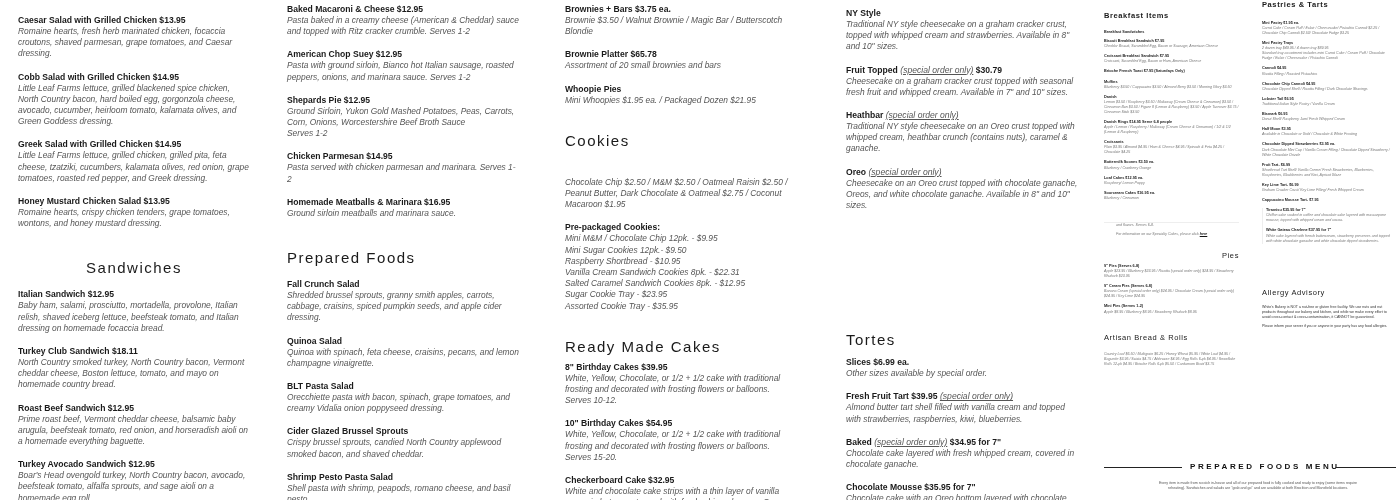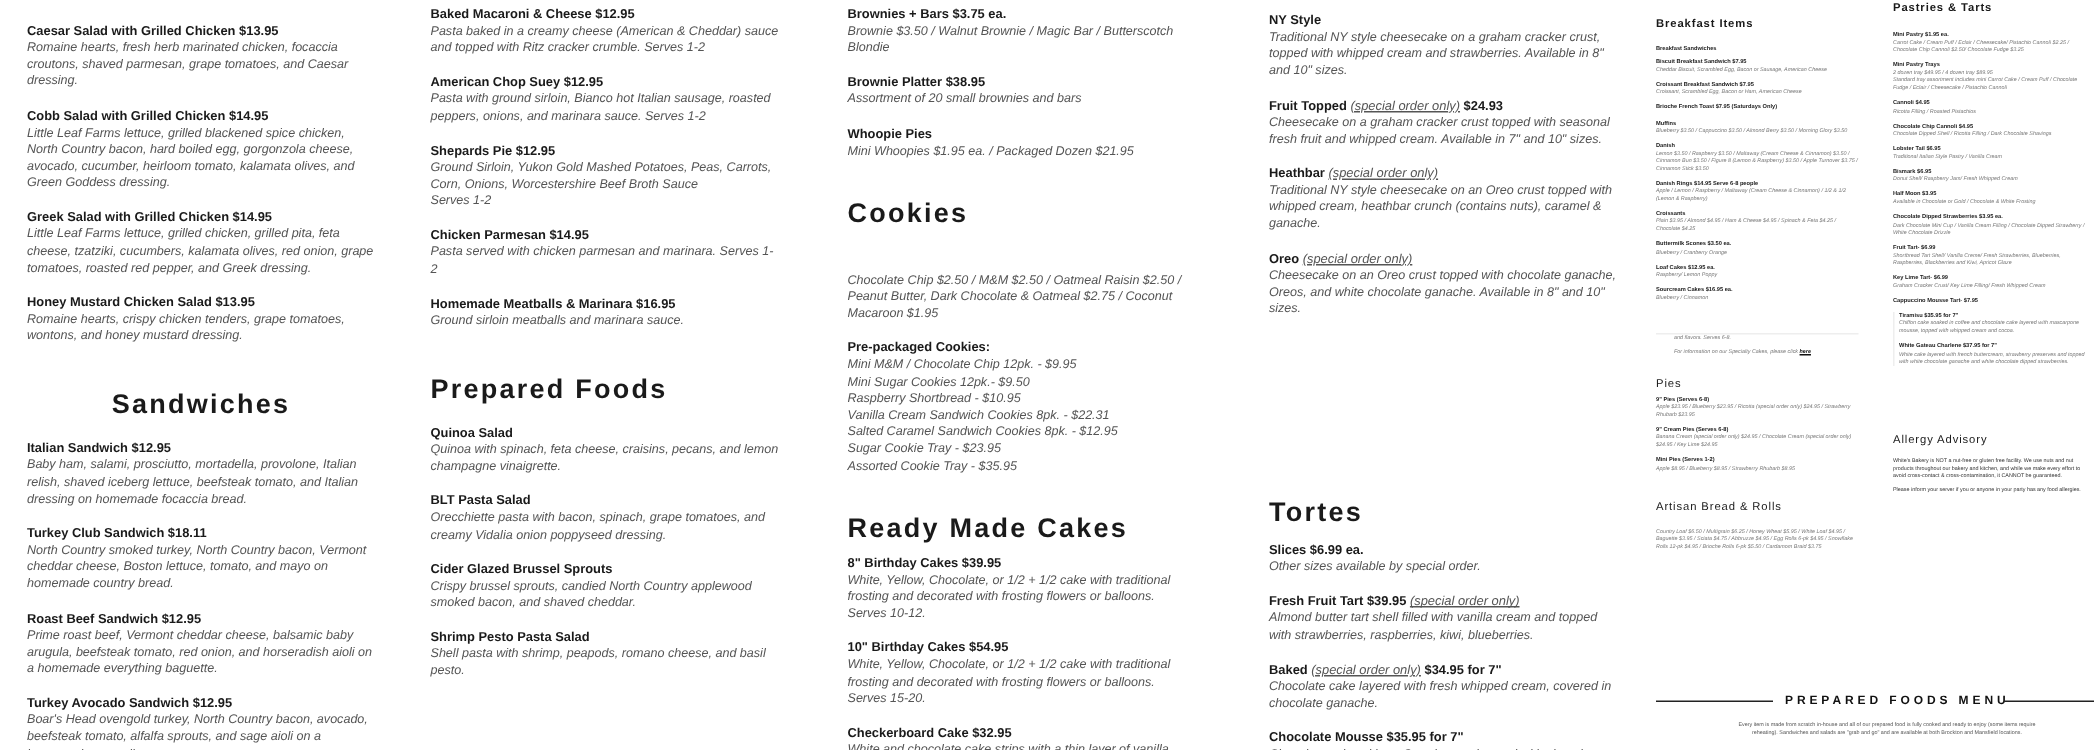--- a/index.html
+++ b/index.html
@@ -3,21 +3,21 @@
 <meta charset="utf-8">
 <style>
   * { box-sizing: border-box; margin: 0; padding: 0; }
   html, body { width: 1400px; height: 500px; overflow: hidden; background: #fff; }
   body { font-family: "Liberation Sans", sans-serif; color: #222; position: relative; }
   .col { position: absolute; top: 0; }
   .item { margin-bottom: 11px; }
   .item-title { font-size: 8.6px; font-weight: bold; color: #1a1a1a; line-height: 12px; }
   .item-title .note { font-weight: normal; font-style: italic; color: #555; text-decoration: underline; }
   .item-desc { font-size: 8.4px; font-style: italic; color: #555; line-height: 11.2px; }
-  .section-title { font-size: 18px; letter-spacing: 1.5px; color: #1a1a1a; font-weight: bold; margin: 22px 0 12px 0; }
+  .section-title { font-size: 15px; letter-spacing: 1.5px; color: #1a1a1a; font-weight: normal; margin: 22px 0 12px 0; }
   .small .item { margin-bottom: 5px; }
   .small .item-title { font-size: 3.8px; line-height: 5.2px; }
   .small .item-desc { font-size: 3.6px; line-height: 5px; color: #777; }
   .small .section-title { font-size: 7.5px; letter-spacing: 0.6px; margin: 10px 0 7px 0; font-weight: bold; }
   .small .sub-head { font-size: 3.8px; font-weight: bold; line-height: 6px; margin-bottom: 4px; }
   .small .plain { font-size: 3.6px; line-height: 5px; color: #333; }
   .banner { position: absolute; left: 1104px; top: 462px; width: 300px; height: 12px; }
   .banner .line { position: absolute; top: 5px; height: 1px; background: #222; }
   .banner .text { position: absolute; left: 86px; top: 0; font-size: 8px; font-weight: bold; letter-spacing: 2.6px; color: #111; white-space: nowrap; }
   .banner-desc { position: absolute; left: 1158px; top: 481px; width: 200px; font-size: 3.6px; line-height: 5px; color: #555; text-align: center; }
@@ -87,20 +87,24 @@
         <div class="item-desc">Pasta served with chicken parmesan and marinara.  Serves 1-2</div>
       </div>
     <div class="item">
         <div class="item-title">Homemade Meatballs &amp; Marinara $16.95</div>
         <div class="item-desc">Ground sirloin meatballs and marinara sauce.</div>
       </div>
   </div>
   <h2 class="section-title" style="margin-top:30px;">Prepared Foods</h2>
   <div>
     <div class="item">
+        <div class="item-title">Fall Crunch Salad</div>
+        <div class="item-desc">Shredded brussel sprouts, granny smith apples, carrots, cabbage, craisins, spiced pumpkin seeds, and apple cider dressing.</div>
+      </div>
+    <div class="item">
         <div class="item-title">Quinoa Salad</div>
         <div class="item-desc">Quinoa with spinach, feta cheese, craisins, pecans, and lemon champagne vinaigrette.</div>
       </div>
     <div class="item">
         <div class="item-title">BLT Pasta Salad</div>
         <div class="item-desc">Orecchiette pasta with bacon, spinach, grape tomatoes, and creamy Vidalia onion poppyseed dressing.</div>
       </div>
     <div class="item">
         <div class="item-title">Cider Glazed Brussel Sprouts</div>
         <div class="item-desc">Crispy brussel sprouts, candied North Country applewood smoked bacon, and shaved cheddar.</div>
@@ -113,21 +117,21 @@
   </div>
 </div>
 
 <div class="col" style="left:565px; top:3px; width:230px;">
   <div>
     <div class="item">
         <div class="item-title">Brownies + Bars $3.75 ea.</div>
         <div class="item-desc">Brownie $3.50 / Walnut Brownie / Magic Bar / Butterscotch Blondie</div>
       </div>
     <div class="item">
-        <div class="item-title">Brownie Platter $38.95</div>
+        <div class="item-title">Brownie Platter $65.78</div>
         <div class="item-desc">Assortment of 20 small brownies and bars</div>
       </div>
     <div class="item">
         <div class="item-title">Whoopie Pies</div>
         <div class="item-desc">Mini Whoopies $1.95 ea. / Packaged Dozen $21.95</div>
       </div>
   </div>
   <h2 class="section-title" style="margin-top:26px; margin-bottom:28px;">Cookies</h2>
   <div class="item">
       <div class="item-desc">Chocolate Chip $2.50 / M&amp;M $2.50 / Oatmeal Raisin $2.50 / Peanut Butter, Dark Chocolate &amp; Oatmeal $2.75 / Coconut Macaroon $1.95</div>
@@ -160,21 +164,21 @@
   </div>
 </div>
 
 <div class="col" style="left:846px; top:7px; width:232px;">
   <div>
     <div class="item">
         <div class="item-title"><span>NY Style</span></div>
         <div class="item-desc">Traditional NY style cheesecake on a graham cracker crust, topped with whipped cream and strawberries. Available in 8" and 10" sizes.</div>
       </div>
     <div class="item">
-        <div class="item-title"><span>Fruit Topped</span> <span class="note">(special order only)</span> <span>$24.93</span></div>
+        <div class="item-title"><span>Fruit Topped</span> <span class="note">(special order only)</span> <span>$30.79</span></div>
         <div class="item-desc">Cheesecake on a graham cracker crust topped with seasonal fresh fruit and whipped cream. Available in 7" and 10" sizes.</div>
       </div>
     <div class="item">
         <div class="item-title"><span>Heathbar</span> <span class="note">(special order only)</span></div>
         <div class="item-desc">Traditional NY style cheesecake on an Oreo crust topped with whipped cream, heathbar crunch (contains nuts), caramel &amp; ganache.</div>
       </div>
     <div class="item">
         <div class="item-title"><span>Oreo</span> <span class="note">(special order only)</span></div>
         <div class="item-desc">Cheesecake on an Oreo crust topped with chocolate ganache, Oreos, and white chocolate ganache. Available in 8" and 10" sizes.</div>
       </div>
@@ -240,21 +244,21 @@
     </div>
   <div class="item">
       <div class="item-title">Sourcream Cakes $16.95 ea.</div>
       <div class="item-desc">Blueberry / Cinnamon</div>
     </div>
   <div style="height:16px;"></div>
   <div style="padding-left:12px; border-top:1px solid #eee;">
     <div class="item-desc">and flavors.  Serves 6-8.</div>
     <div class="item-desc" style="margin-top:4px;"><span>For information on our Specialty Cakes, please click</span> <a style="color:#111; font-weight:bold; text-decoration:underline;">here</a></div>
   </div>
-  <h3 class="section-title" style="margin-top:14px; margin-bottom:4px; font-weight:normal;">Pies</h3>
+  <h3 class="section-title" style="margin-top:14px; margin-bottom:4px; font-weight:normal;text-align:right;">Pies</h3>
   <div class="item">
       <div class="item-title">9" Pies (Serves 6-8)</div>
       <div class="item-desc">Apple $23.95 / Blueberry $23.95 / Ricotta (special order only) $24.95 / Strawberry Rhubarb $23.95</div>
     </div>
   <div class="item">
       <div class="item-title">9" Cream Pies (Serves 6-8)</div>
       <div class="item-desc">Banana Cream (special order only) $24.95 / Chocolate Cream (special order only) $24.95 / Key Lime $24.95</div>
     </div>
   <div class="item">
       <div class="item-title">Mini Pies (Serves 1-2)</div>

